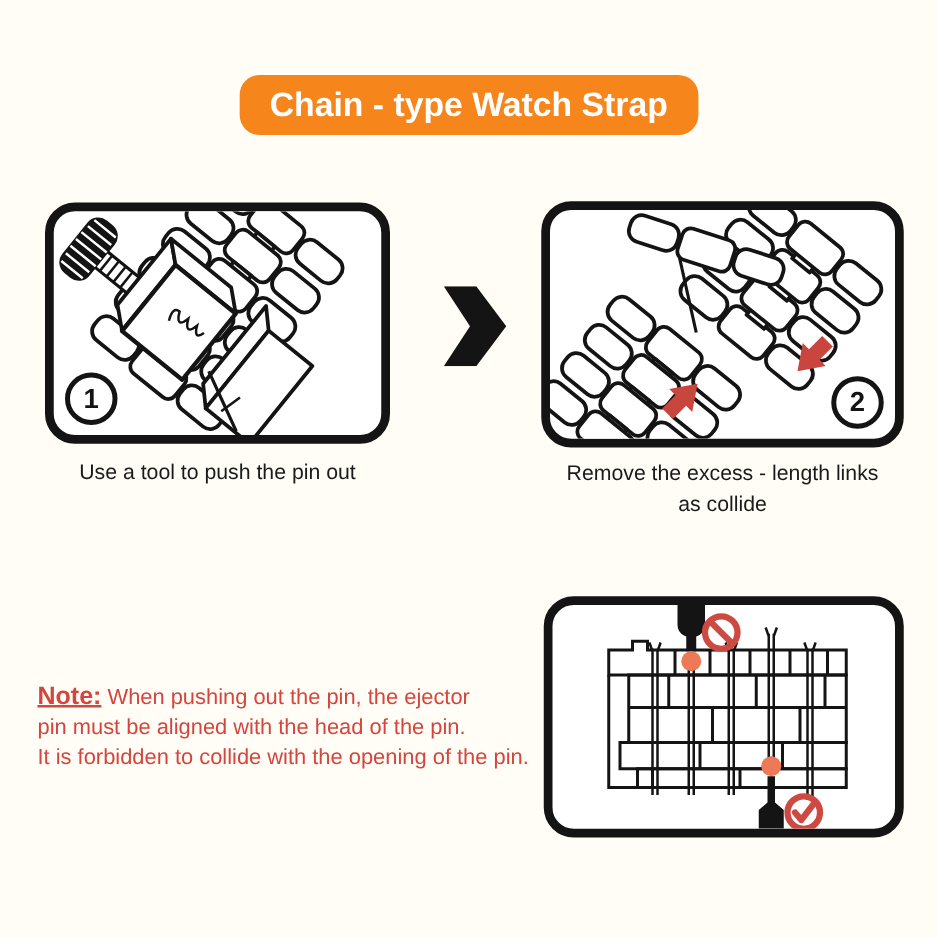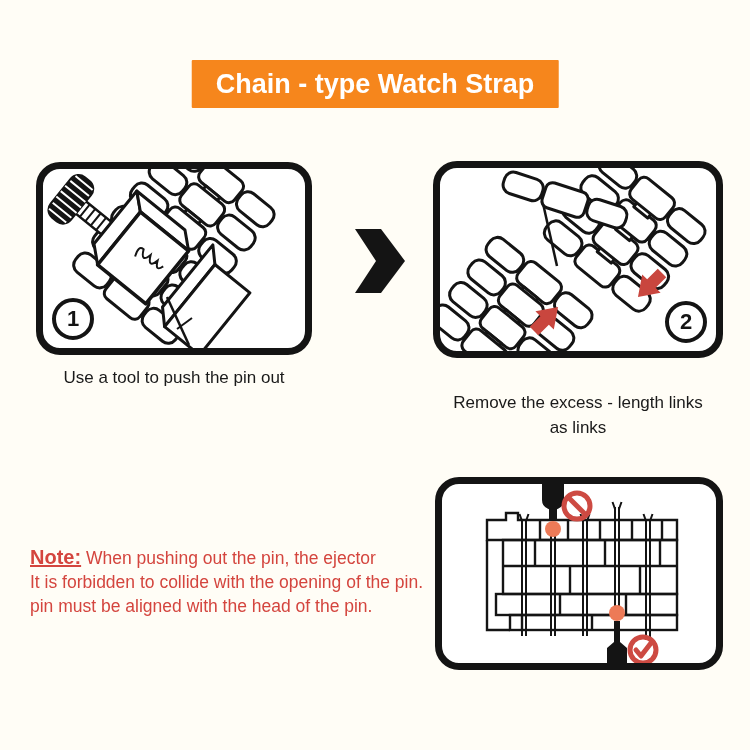--- a/index.html
+++ b/index.html
@@ -1,38 +1,38 @@
 <!DOCTYPE html>
 <html><head>
 <meta charset="utf-8">
 <style>
   html,body{margin:0;padding:0;background:#FFFDF6;}
   .page{position:relative;width:750px;height:750px;background:#FFFDF6;overflow:hidden;
         font-family:"Liberation Sans",sans-serif;color:#141414;}
 
   .banner{position:absolute;top:60px;left:50%;transform:translateX(-50%);
           background:#F6861C;color:#fff;font-weight:bold;font-size:27px;
-          line-height:48px;height:48px;padding:0 24px;border-radius:1px;white-space:nowrap;}
+          line-height:48px;height:48px;padding:0 24px;border-radius:16px;white-space:nowrap;}
 
   .panel{position:absolute;background:#fff;border:7px solid #141414;border-radius:24px;
          box-sizing:border-box;overflow:hidden;}
   .panel svg.art{position:absolute;left:0;top:0;width:100%;height:100%;display:block;}
   #panel-step1{left:36px;top:162px;width:276px;height:193px;}
   #panel-step2{left:433px;top:161px;width:290px;height:197px;}
   #panel-detail{left:435px;top:477px;width:288px;height:193px;}
 
   .badge{position:absolute;width:34px;height:34px;border:4px solid #141414;border-radius:50%;
          background:#fff;display:flex;align-items:center;justify-content:center;
          font-weight:bold;font-size:22px;color:#141414;z-index:5;}
   .badge-1{left:9px;bottom:8px;}
   .badge-2{right:9px;bottom:8px;}
 
   .caption{position:absolute;text-align:center;font-size:17px;color:#1a1a1a;line-height:25px;}
   #caption-step1{left:36px;top:365px;width:276px;text-align:center;}
-  #caption-step2{left:433px;top:366px;width:290px;margin-top:24px;}
+  #caption-step2{left:433px;top:366px;width:290px;}
 
   .chevron{position:absolute;left:355px;top:229px;width:50px;height:64px;}
 
   .note{position:absolute;left:30px;top:545px;width:440px;color:#D4453E;
         font-size:17.5px;line-height:24px;}
   .note-label{font-weight:bold;font-size:20px;text-decoration:underline;}
 
   .ink{fill:#fff;stroke:#141414;stroke-width:3;stroke-linejoin:round;}
   .ink2{fill:none;stroke:#141414;stroke-width:2.4;stroke-linejoin:miter;}
   .thin{fill:none;stroke:#141414;stroke-width:2;}
@@ -145,30 +145,30 @@
 
       <path d="M0,-6 L15,-6 L15,-13 L34,0 L15,13 L15,6 L0,6 Z" fill="#C9463E" transform="translate(222,105) rotate(135)"></path>
       <path d="M0,-6 L15,-6 L15,-13 L34,0 L15,13 L15,6 L0,6 Z" fill="#C9463E" transform="translate(94,163) rotate(-45)"></path>
     </svg>
     <div class="badge badge-2">
       <span>2</span>
     </div>
   </div>
   <div class="caption" id="caption-step2">
     <div>Remove the excess - length links</div>
-    <div>as links</div>
+    <div>as collide</div>
   </div>
 
   <div class="note">
     <div>
       <span class="note-label">Note:</span>
       <span>When pushing out the pin, the ejector</span>
     </div>
+    <div>pin must be aligned with the head of the pin.</div>
     <div>It is forbidden to collide with the opening of the pin.</div>
-    <div>pin must be aligned with the head of the pin.</div>
   </div>
 
   <div class="panel" id="panel-detail">
     <svg class="art" viewBox="0 0 274 179" aria-hidden="true">
 
       <g class="ink2">
         <path d="M45,56 V36 H64 V29 H76 V36 H235 V56 Z"></path>
         <path d="M98,36 V56 M126,36 V56 M158,36 V56 M190,36 V56 M220,36 V56"></path>
         <rect x="61" y="56" width="174" height="54"></rect>
         <path d="M61,82 H235 M93,56 V82 M128,82 V110 M163,56 V82 M198,82 V110 M218,56 V82"></path>

